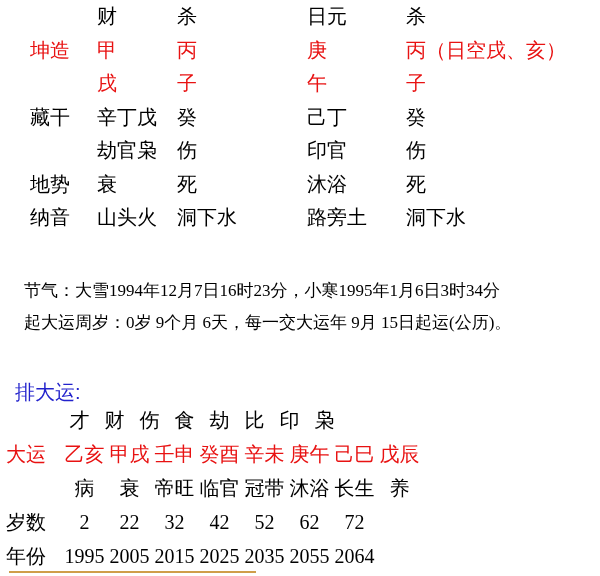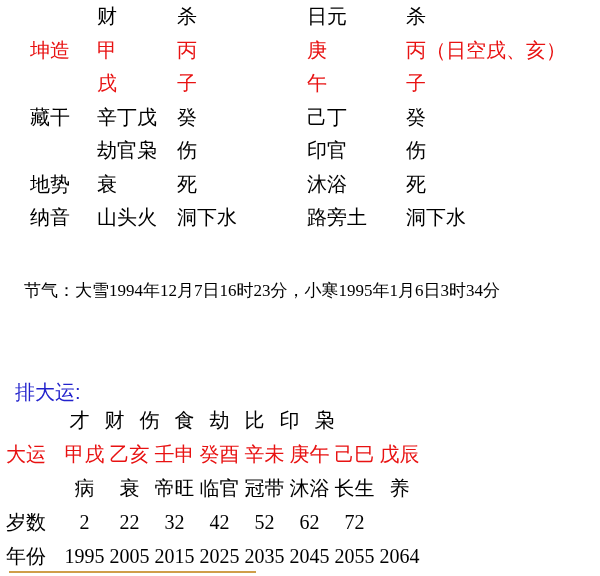--- a/index.html
+++ b/index.html
@@ -116,42 +116,43 @@
       <span class="c">山头火</span>
       <span class="c">洞下水</span>
       <span class="c">路旁土</span>
       <span class="c">洞下水</span>
     </div>
 
   </div>
 
   <div class="terms serif">
     <div>节气：大雪1994年12月7日16时23分，小寒1995年1月6日3时34分</div>
+    <div>起大运周岁：0岁 9个月 6天，每一交大运年 9月 15日起运(公历)。</div>
   </div>
 
   <div class="dayun-title">排大运:</div>
 
   <div class="dayun">
 
     <div class="drow gods">
       <span class="dlabel"></span>
       <span class="dv">才</span>
       <span class="dv">财</span>
       <span class="dv">伤</span>
       <span class="dv">食</span>
       <span class="dv">劫</span>
       <span class="dv">比</span>
       <span class="dv">印</span>
       <span class="dv">枭</span>
     </div>
 
     <div class="drow red">
       <span class="dlabel">大运</span>
+      <span class="dv">乙亥</span>
       <span class="dv">甲戌</span>
-      <span class="dv">乙亥</span>
       <span class="dv">壬申</span>
       <span class="dv">癸酉</span>
       <span class="dv">辛未</span>
       <span class="dv">庚午</span>
       <span class="dv">己巳</span>
       <span class="dv">戊辰</span>
     </div>
 
     <div class="drow">
       <span class="dlabel"></span>
@@ -176,21 +177,20 @@
       <span class="dv num">72</span>
     </div>
 
     <div class="drow">
       <span class="dlabel">年份</span>
       <span class="dv num">1995</span>
       <span class="dv num">2005</span>
       <span class="dv num">2015</span>
       <span class="dv num">2025</span>
       <span class="dv num">2035</span>
-      <span class="dv num">2045</span>
       <span class="dv num">2055</span>
       <span class="dv num">2064</span>
     </div>
 
   </div>
 
   <div class="gold-line"></div>
 
 </div>
 

